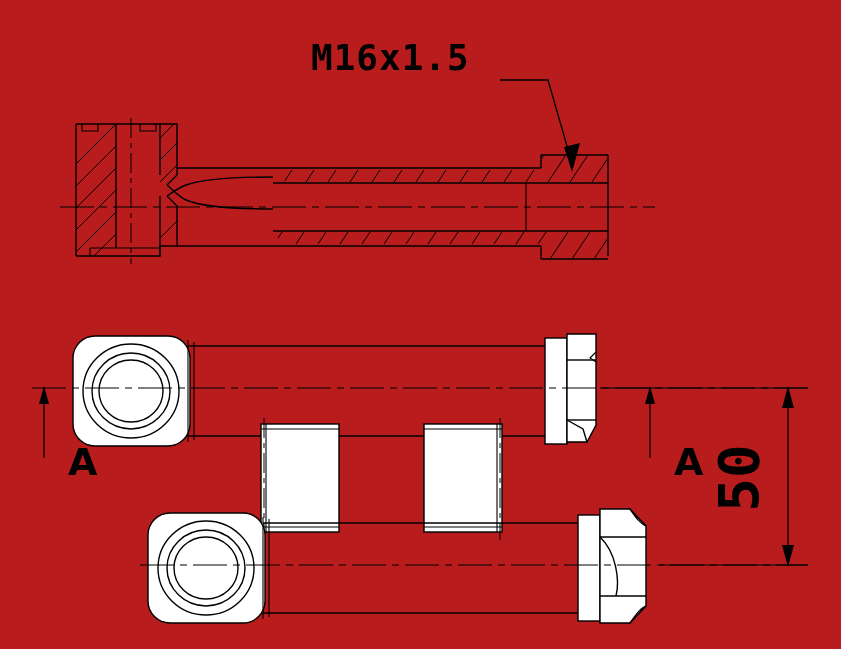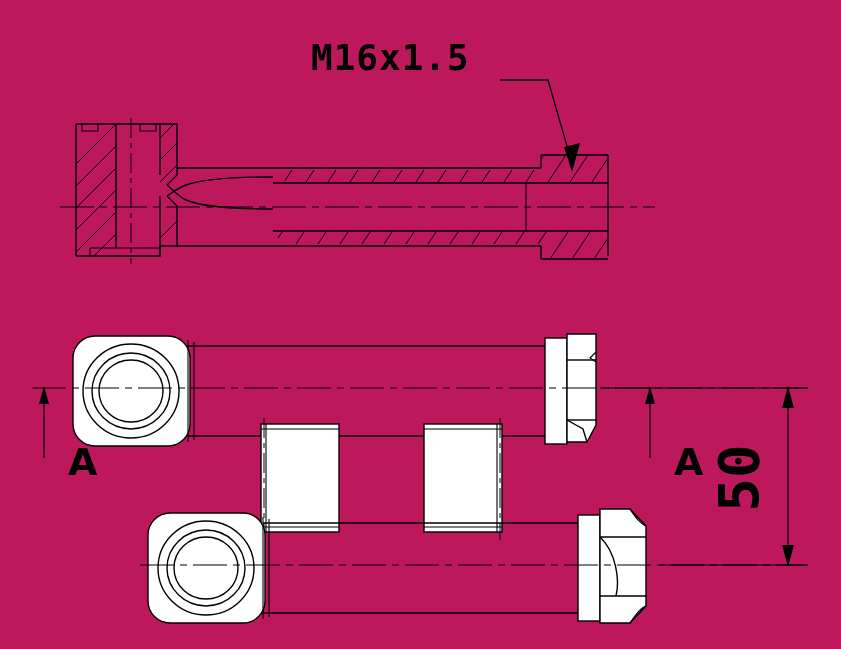--- a/index.html
+++ b/index.html
@@ -8,21 +8,21 @@
     padding: 0;
     background: #ffffff;
   }
   body {
     font-family: "DejaVu Sans", sans-serif;
   }
   #drawing-root {
     position: relative;
     width: 841px;
     height: 649px;
-    background: #be185d;
+    background: #b91c1c;
     overflow: hidden;
   }
   #drawing-svg {
     display: block;
     width: 841px;
     height: 649px;
   }
   .edge {
     fill: none;
     stroke: #000000;

